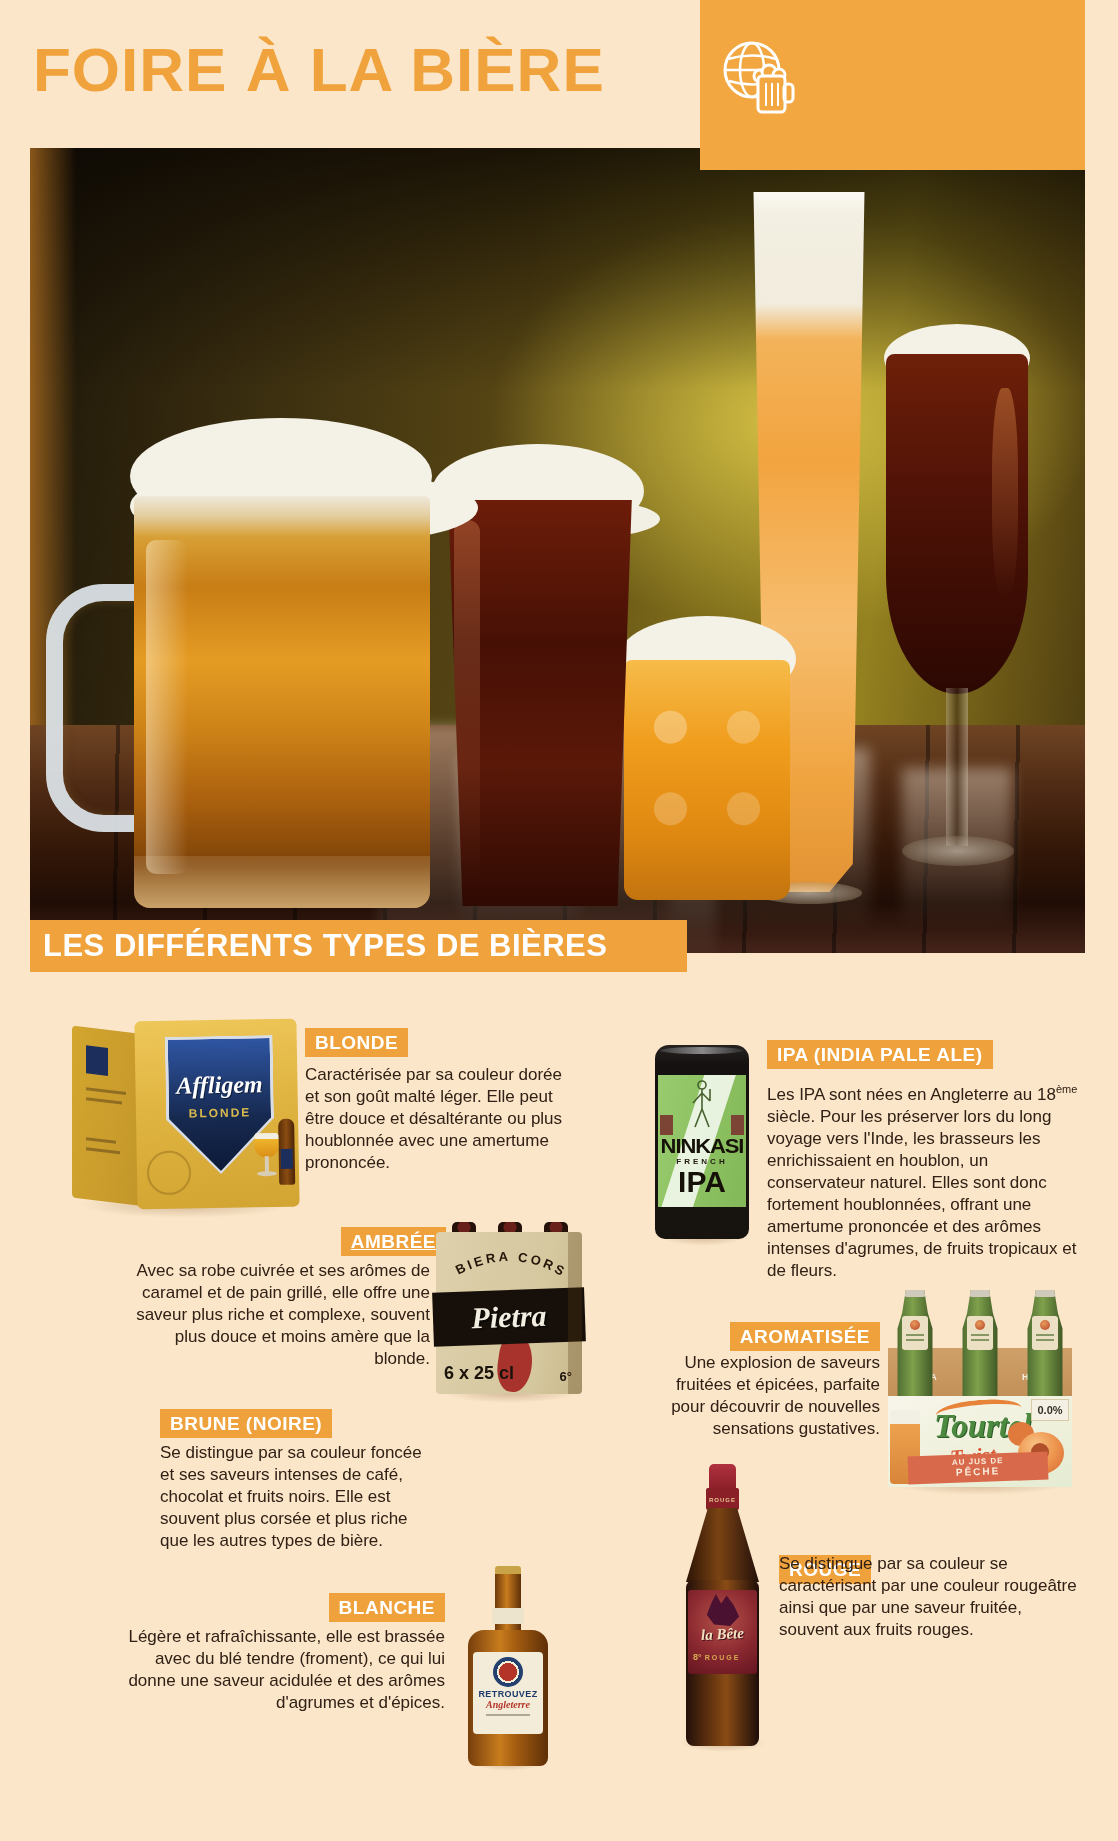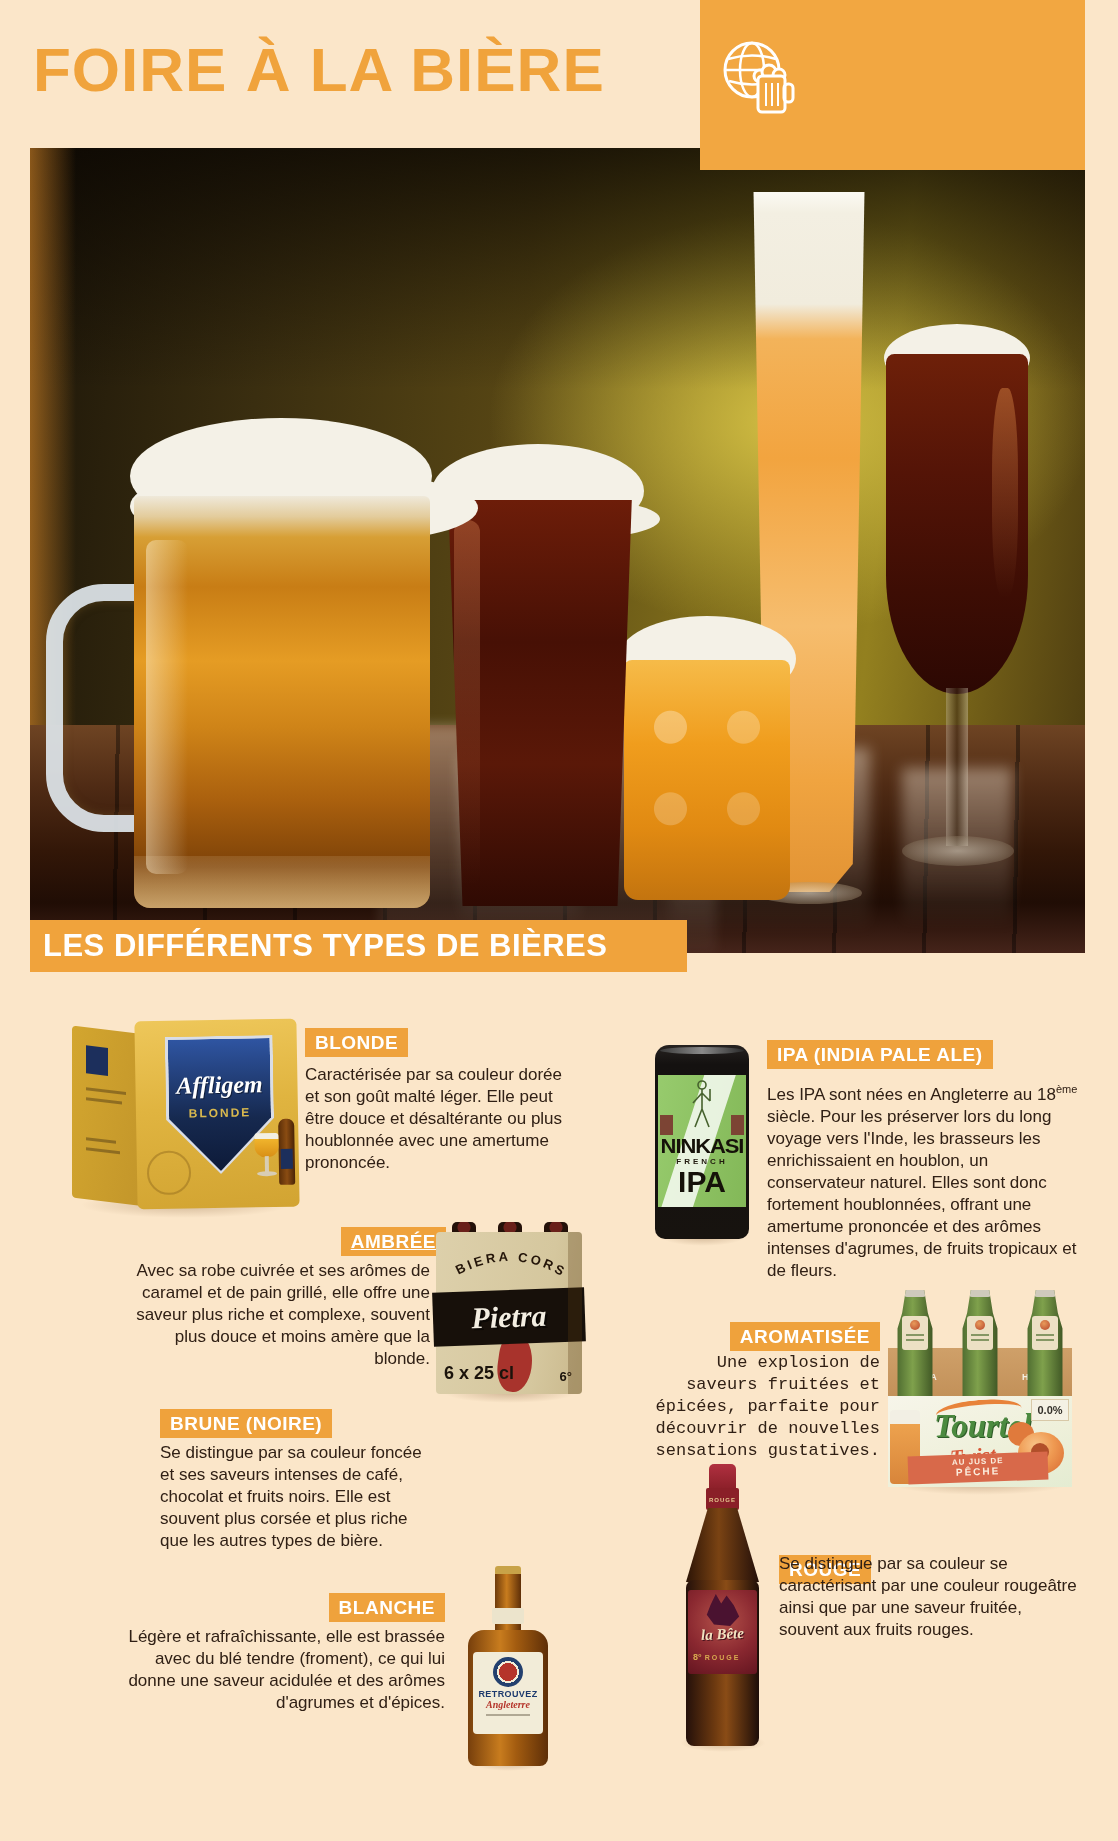--- a/index.html
+++ b/index.html
@@ -330,21 +330,21 @@
       <div class="pt-splash"></div>
       <div class="pt-band">
         <div class="ctr pt-brand">Pietra</div>
       </div>
       <div class="pt-size">6 x 25 cl</div>
       <div class="pt-abv">6°</div>
     </div>
   </div>
 
   <div class="tag" style="right:238px;top:1322px;">AROMATISÉE</div>
-  <div class="desc r" style="right:238px;top:1352px;width:238px;font-family:Liberation Mono, monospace;">Une explosion de saveurs fruitées et épicées, parfaite pour découvrir de nouvelles sensations gustatives.</div>
+  <div class="desc r" style="right:238px;top:1352px;width:238px;">Une explosion de saveurs fruitées et épicées, parfaite pour découvrir de nouvelles sensations gustatives.</div>
   <div class="prod" style="left:882px;top:1290px;width:196px;height:197px;">
     <div class="pshadow" style="left:10px;bottom:-8px;width:176px;height:22px;"></div>
     <div class="tt-carrier">
       <div class="tt-carr" style="left:10px;">TRA RA</div>
       <div class="tt-carr" style="right:10px;">HISSAN</div>
     </div>
     <div class="tt-bottle" style="left:10px;">
         <div class="cap"></div>
         <div class="nl"></div>
       </div>

